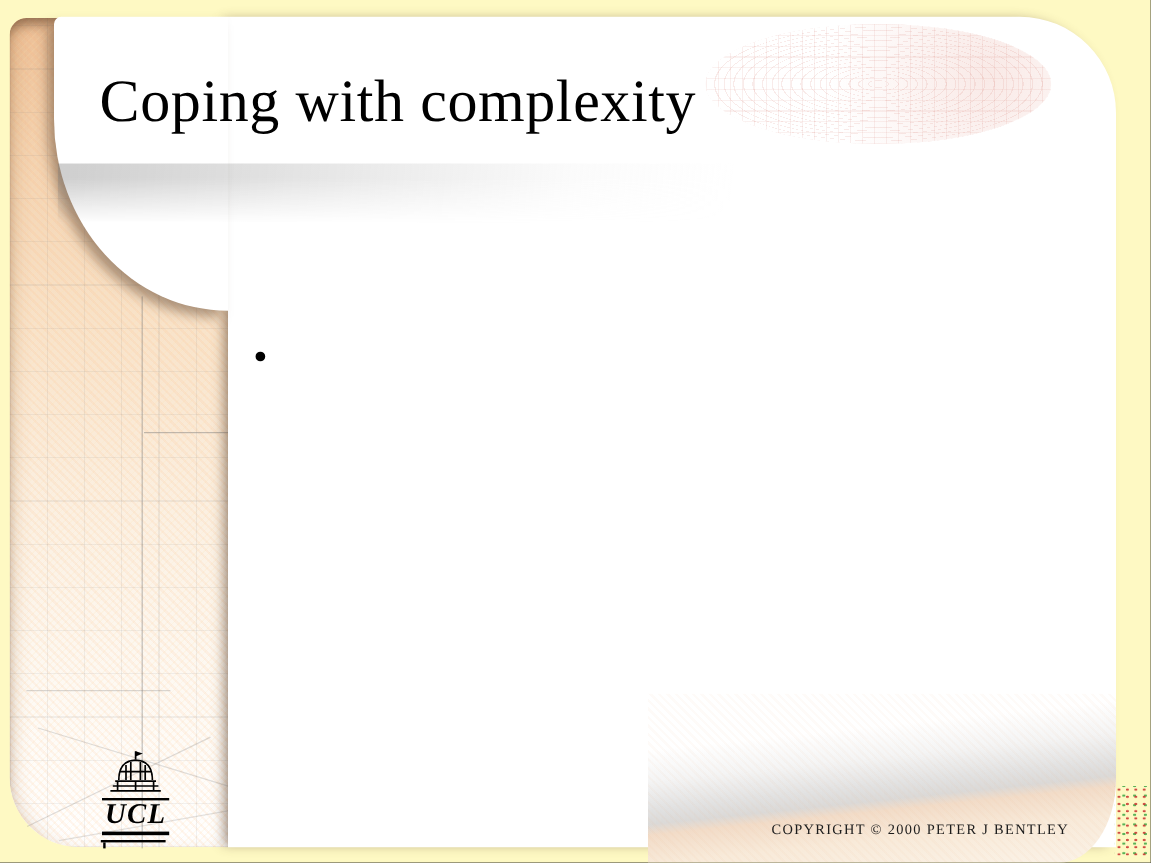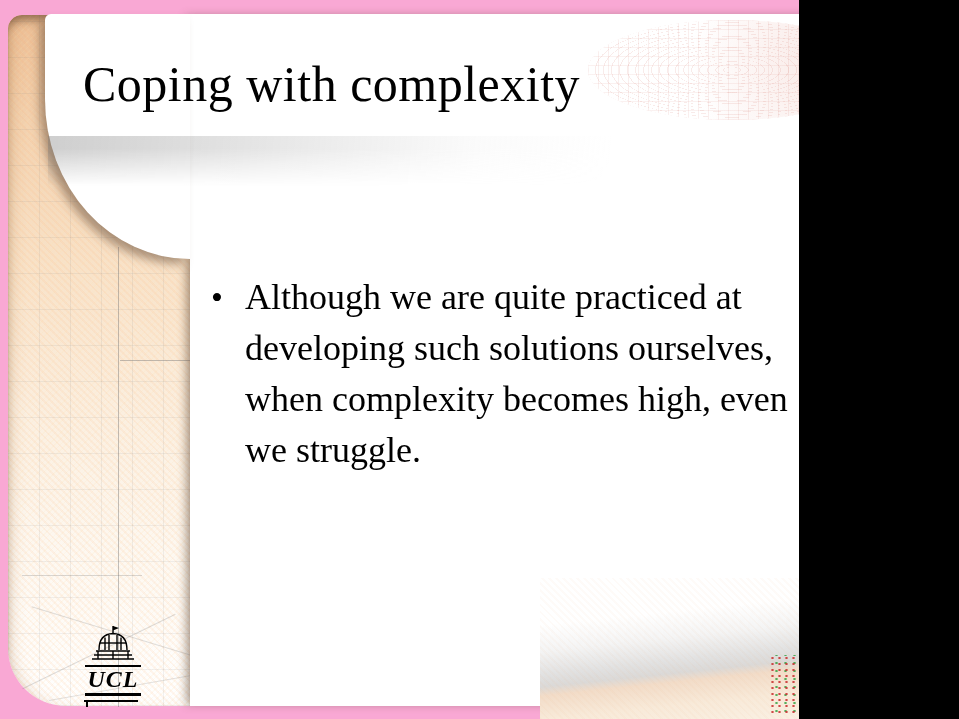--- a/index.html
+++ b/index.html
@@ -1,17 +1,17 @@
 <!DOCTYPE html>
 <html><head>
 <meta charset="utf-8">
 <style>
   html,body{margin:0;padding:0;background:#000;}
   .slide-frame{
-    position:relative;width:799px;height:719px;background:#f9a8d4;overflow:hidden;
+    position:relative;width:959px;height:719px;background:#fef9c3;overflow:hidden;
     font-family:"Liberation Serif","DejaVu Serif",serif;
   }
   
   .texture-band{
     position:absolute;left:8px;top:15px;width:182px;height:691px;
     border-radius:14px 0 0 58px;
     background:
       repeating-linear-gradient(0deg, rgba(125,125,125,.10) 0 1px, transparent 1px 36px),
       repeating-linear-gradient(90deg, rgba(125,125,125,.11) 0 1px, transparent 1px 31px),
       repeating-linear-gradient(45deg, rgba(255,170,110,.10) 0 2px, transparent 2px 5px),
@@ -119,24 +119,20 @@
   <div class="title-extension"></div>
   <div class="title-shadow"></div>
 
   <div class="globe-texture"></div>
 
   <h1 class="page-title">Coping with complexity</h1>
 
   <div class="bullet-block">
     <div class="bullet-item">
       <span class="bullet-marker">•</span>
-      <span class="bullet-text">Although we are quite practiced at
-developing such solutions ourselves,
-when complexity becomes high, even
-we struggle.</span>
     </div>
   </div>
 
   <div class="ucl-logo">
     <span>
       <svg width="54" height="40" viewBox="0 0 54 40" fill="none" stroke="#000" stroke-width="1.4">
         <line x1="27" y1="9" x2="27" y2="2"></line>
         <path d="M27 2 L33 4 L27 6.5 Z" fill="#000" stroke="none"></path>
         <path d="M13 26 Q13 10 27 9.5 Q41 10 41 26" fill="none"></path>
         <line x1="19" y1="13.5" x2="19" y2="26"></line>
@@ -151,16 +147,17 @@
         <line x1="27" y1="27" x2="27" y2="35"></line>
         <line x1="42" y1="27" x2="42" y2="35"></line>
       </svg>
     </span>
     <div class="logo-rule-top"></div>
     <span class="ucl-logo-text">UCL</span>
     <div class="logo-rule-bottom"></div>
     <div class="logo-rule-sub"></div>
   </div>
 
+  <div class="copyright-text">COPYRIGHT © 2000 PETER J BENTLEY</div>
 
   <div class="corner-noise-bottom-right"></div>
 
 </div>
 
 </body></html>

